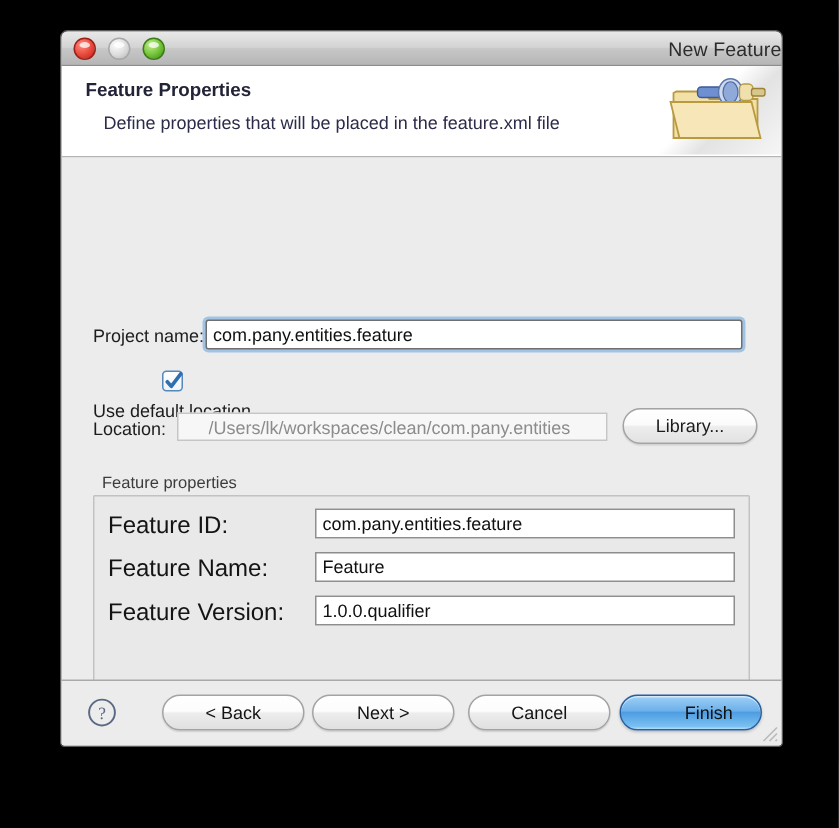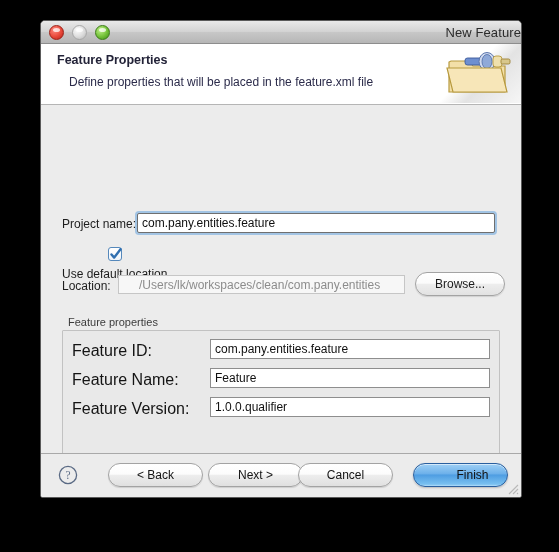--- a/index.html
+++ b/index.html
@@ -312,21 +312,21 @@
     background: linear-gradient(to bottom, #ffffff 0%, #fcfcfc 46%, #ededed 52%, #e0e0e0 100%);
     box-shadow: 0 1px 1px rgba(0,0,0,0.13);
     font-size: 12px;
     color: #141414;
     cursor: default;
     font-family: "Liberation Sans", sans-serif;
     padding: 0;
   }
   .btn-back  { left: 67px;  width: 95px; }
   .btn-next  { left: 167px; width: 95px; }
-  .btn-cancel{ left: 257px; width: 95px; }
+  .btn-cancel{ left: 271px; width: 95px; }
   .btn-finish{
     left: 372px; width: 95px;
     border: 1px solid #2a5f9e;
     color: #111111;
     background: linear-gradient(to bottom, #9fd0f5 0%, #6cb0ea 45%, #4e9de2 50%, #79c0f0 92%, #b5dffb 100%);
     box-shadow: 0 1px 2px rgba(0,0,0,0.22), inset 0 1px 0 rgba(255,255,255,0.55);
     padding-left: 24px;
   }
 
   
@@ -387,21 +387,21 @@
           <svg width="12" height="13" viewBox="0 0 12 13">
             <path d="M1.5 6.5 L4.2 9.6 L10.5 1.2" fill="none" stroke="#2f6fb0" stroke-width="2.4" stroke-linecap="round" stroke-linejoin="round"></path>
           </svg>
         </div>
         <div class="chk-label">Use default location</div>
       </div>
 
       <div class="row-location">
         <div class="lbl-location">Location:</div>
         <input class="inp-location" type="text" disabled="" value="/Users/lk/workspaces/clean/com.pany.entities" style="">
-        <button class="btn-browse">Browse...</button>
+        <button class="btn-browse">Library...</button>
       </div>
 
       <div class="group">
         <div class="group-frame"></div>
         <div class="group-title">Feature properties</div>
 
         <div class="grow" style="top:22px">
           <div class="g-lbl">Feature ID:</div>
           <input class="g-inp" type="text" value="com.pany.entities.feature" style="">
         </div>

